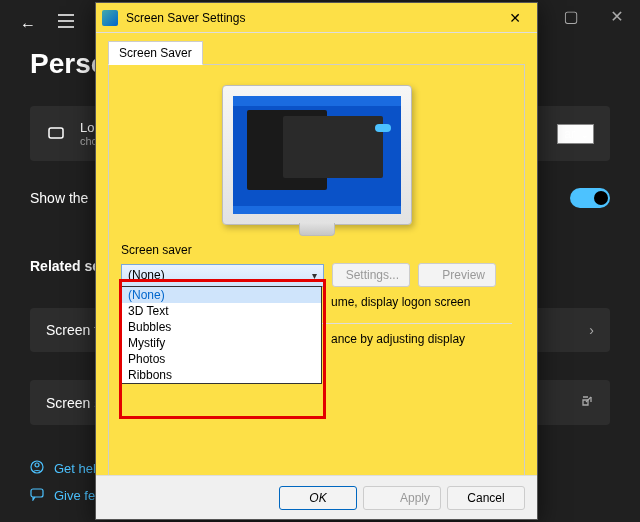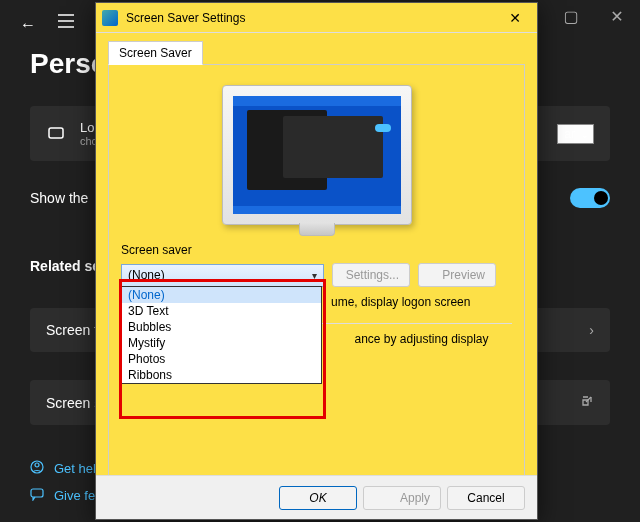--- a/index.html
+++ b/index.html
@@ -66,21 +66,21 @@
   
   .dropdown { position: absolute; width: 201px; border: 1px solid #333; background: #fff; font-size: 12px; z-index: 10; }
   .dropdown .opt { padding: 1px 6px; }
   .dropdown .opt.sel { background: #cfe4fb; color: #0066cc; }
 
   .highlight-box { position: absolute; border: 3px solid #e30000; pointer-events: none; z-index: 20; }
 
   .footer { position: absolute; bottom: 0; left: 0; right: 0; height: 44px; background: #f0f0f0; border-top: 1px solid #ddd; display: flex; align-items: center; justify-content: flex-end; gap: 6px; padding: 0 12px; }
 
   .sep { border: none; border-top: 1px solid #ddd; margin: 4px 0 8px 0; }
-  .pm-desc { font-size: 12px; margin-bottom: 6px; text-align: center; }
+  .pm-desc { font-size: 12px; margin-bottom: 6px; }
 
   .badge-sel { display:inline-block; border:1px solid #888; background:#fdfdfd; font-size:12px; padding:2px 18px 2px 6px; position:relative; margin-left:6px;}
   .badge-sel .chv { position:absolute; right:4px; top:4px; font-size:10px;}
 </style>
 </head>
 <body>
 
 <div class="bg-app">
   <div class="titlebar">
     <div class="tb-btn">─</div>

